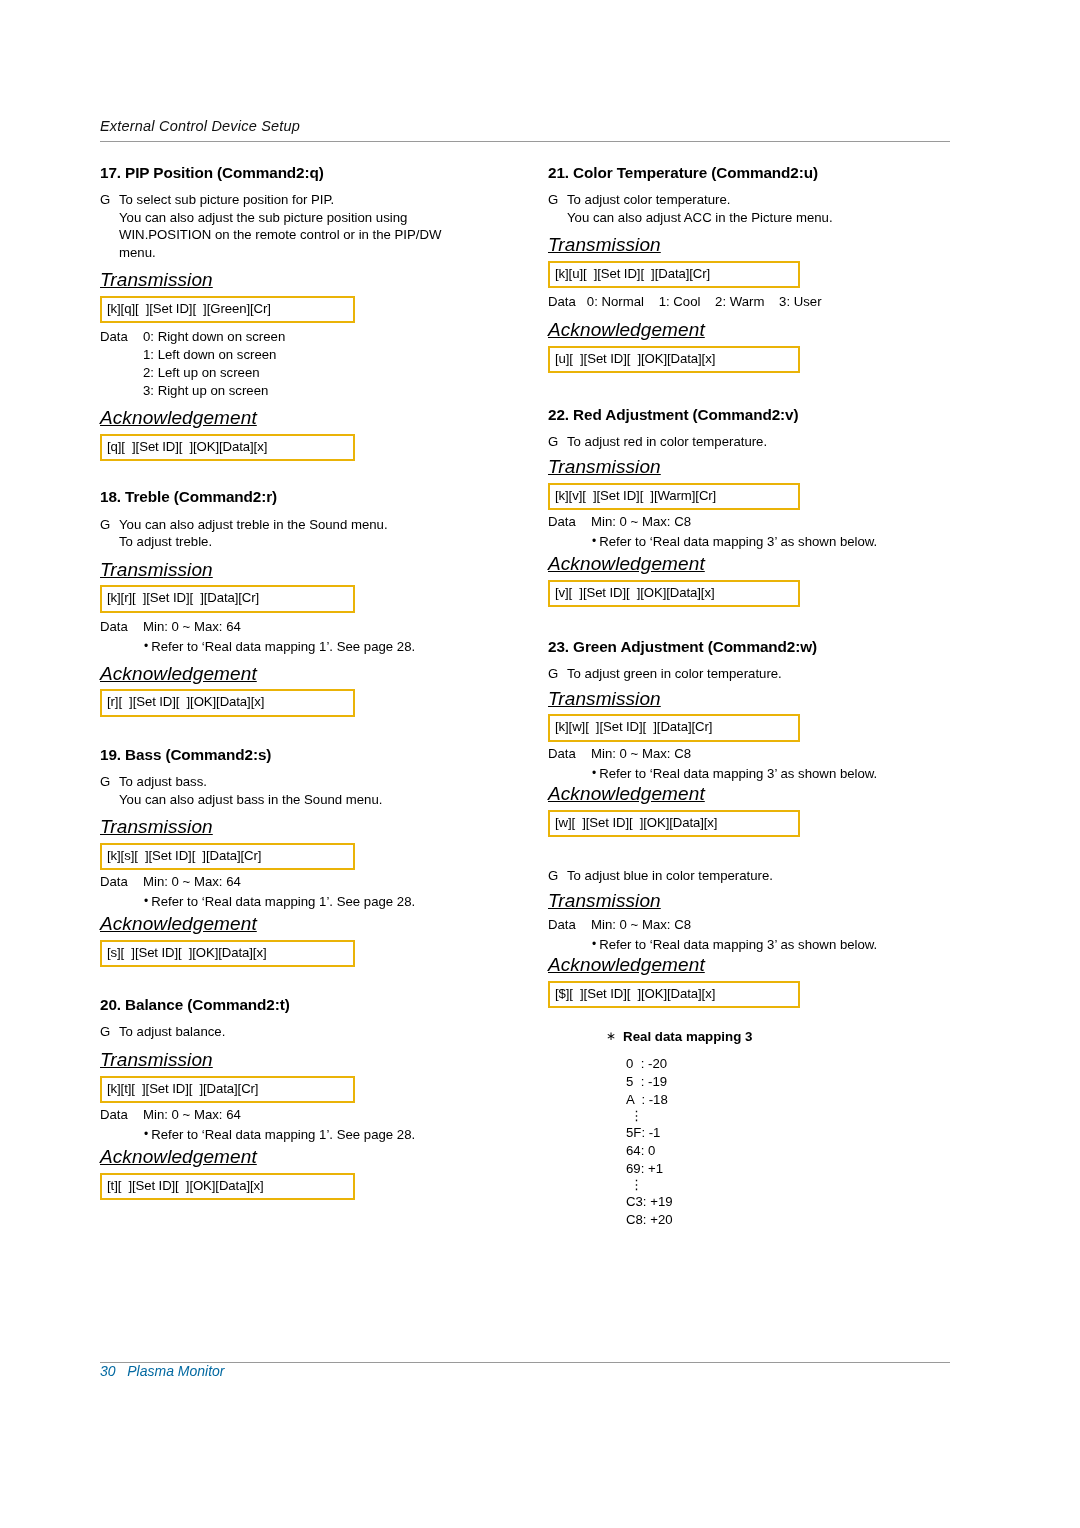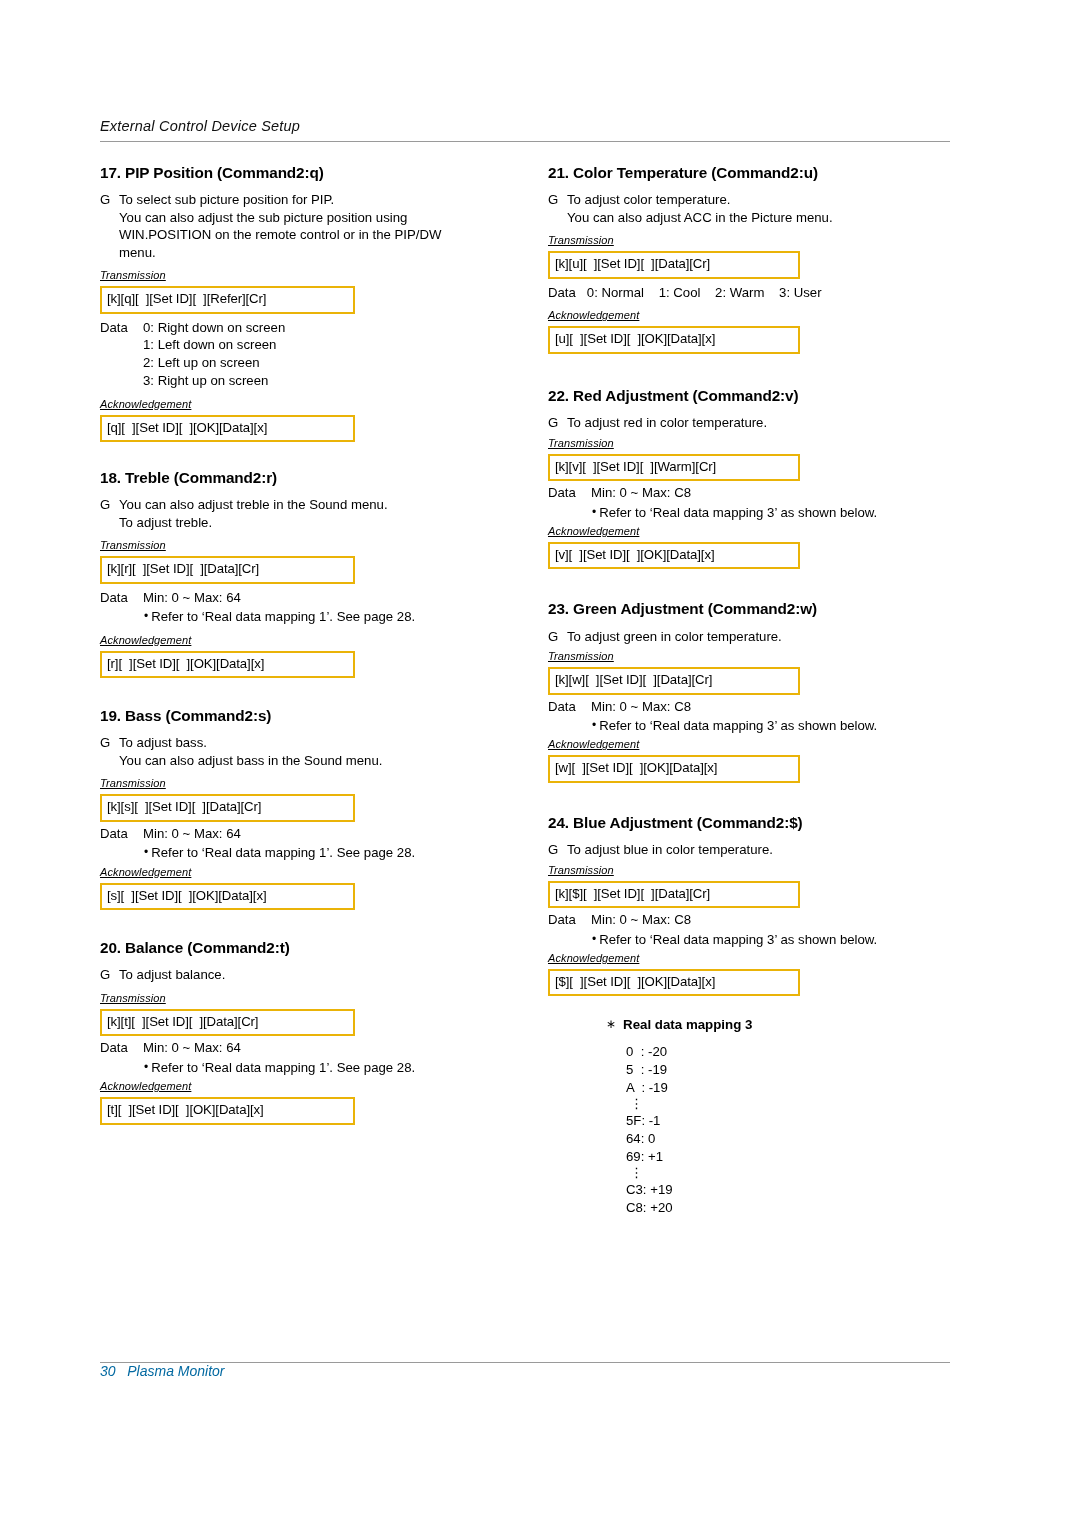--- a/index.html
+++ b/index.html
@@ -76,21 +76,21 @@
     flex: 0 0 auto;
     width: 19px;
     font-size: 13.2px;
     line-height: 1.33;
   }
   .gtext { flex: 1 1 auto; }
   .gtext .ln { display: block; white-space: pre; }
 
   
   .lbl {
-    font-size: 11px;
+    font-size: 19px;
     font-style: italic;
     text-decoration: underline;
     margin-top: 7px;
     display: inline-block;
     line-height: 1.3;
     letter-spacing: 0.1px;
   }
 
   
   .cmdbox {
@@ -208,21 +208,21 @@
       <div class="gblock">
         <span class="gmark">G</span>
         <span class="gtext">
           <span class="ln">To select sub picture position for PIP.</span>
           <span class="ln">You can also adjust the sub picture position using</span>
           <span class="ln">WIN.POSITION on the remote control or in the PIP/DW</span>
           <span class="ln">menu.</span>
         </span>
       </div>
       <div class="lbl">Transmission</div>
-      <div class="cmdbox w-left">[k][q][  ][Set ID][  ][Refer][Cr]</div>
+      <div class="cmdbox w-left">[k][q][  ][Set ID][  ][Green][Cr]</div>
       <div class="datarow">
         <span class="datalabel">Data</span>
         <span class="datavals">
           <span class="dv">0: Right down on screen</span>
           <span class="dv">1: Left down on screen</span>
           <span class="dv">2: Left up on screen</span>
           <span class="dv">3: Right up on screen</span>
         </span>
       </div>
       <div class="lbl">Acknowledgement</div>
@@ -350,46 +350,44 @@
         <span class="datavals">
           <span class="dv">Min: 0 ~ Max: C8</span>
         </span>
       </div>
       <div class="refer"><span class="bul">•</span><span>Refer to ‘Real data mapping 3’ as shown below.</span></div>
       <div class="lbl" style="margin-top:0px;">Acknowledgement</div>
       <div class="cmdbox w-right">[w][  ][Set ID][  ][OK][Data][x]</div>
     </div>
 
     <div class="section">
-      <h2 class="sec-title">24. Blue Adjustment (Command2:$)</h2>
       <div class="gblock">
         <span class="gmark">G</span>
         <span class="gtext">
           <span class="ln">To adjust blue in color temperature.</span>
         </span>
       </div>
       <div class="lbl" style="margin-top:4px;">Transmission</div>
-      <div class="cmdbox w-right">[k][$][  ][Set ID][  ][Data][Cr]</div>
       <div class="datarow" style="margin-top:3px;">
         <span class="datalabel">Data</span>
         <span class="datavals">
           <span class="dv">Min: 0 ~ Max: C8</span>
         </span>
       </div>
       <div class="refer"><span class="bul">•</span><span>Refer to ‘Real data mapping 3’ as shown below.</span></div>
       <div class="lbl" style="margin-top:0px;">Acknowledgement</div>
       <div class="cmdbox w-right">[$][  ][Set ID][  ][OK][Data][x]</div>
     </div>
 
     <div class="mapping">
       <div class="mapping-title"><span class="star">∗</span><span>Real data mapping 3</span></div>
       <div class="mapping-list">
         <span class="mrow">0  : -20</span>
         <span class="mrow">5  : -19</span>
-        <span class="mrow">A  : -19</span>
+        <span class="mrow">A  : -18</span>
         <span class="mrow dots">⋮</span>
         <span class="mrow">5F: -1</span>
         <span class="mrow">64: 0</span>
         <span class="mrow">69: +1</span>
         <span class="mrow dots">⋮</span>
         <span class="mrow">C3: +19</span>
         <span class="mrow">C8: +20</span>
       </div>
     </div>
 

